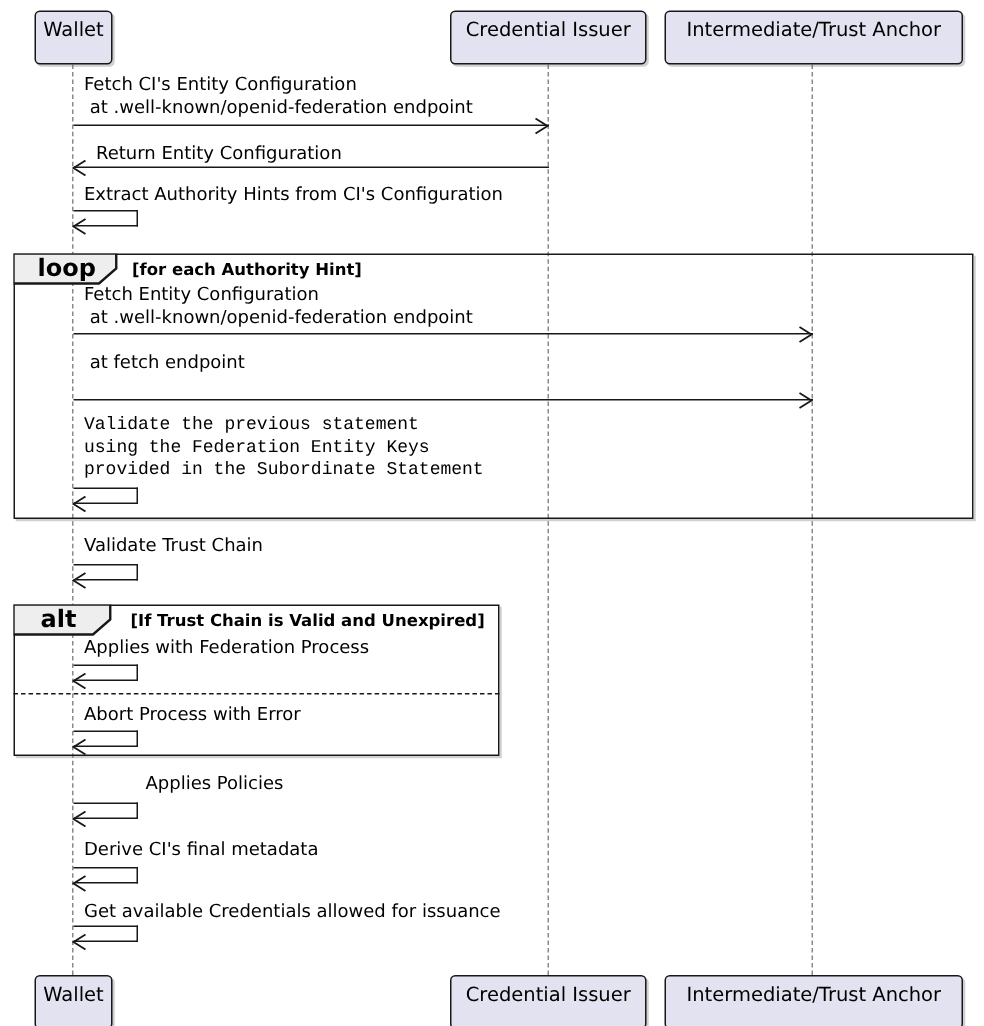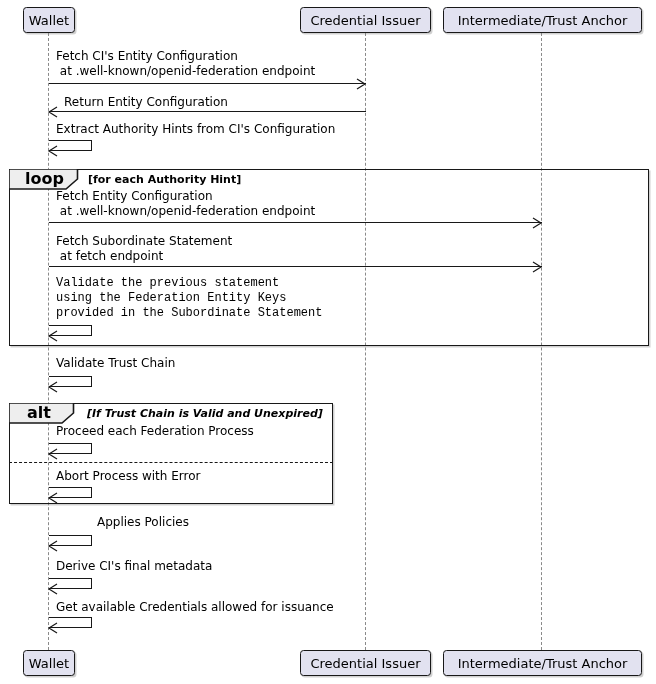--- a/index.html
+++ b/index.html
@@ -1,21 +1,21 @@
 <!DOCTYPE html>
 <html><head>
 <meta charset="utf-8">
 <style>
   html,body{margin:0;padding:0;background:#ffffff;}
   #stage{
     position:relative;width:656px;height:684px;background:#ffffff;
     font-family:"DejaVu Sans",sans-serif;color:#000;overflow:hidden;
   }
   .participant{
-    position:absolute;height:26px;line-height:25px;text-align:center;
+    position:absolute;height:36px;line-height:25px;text-align:center;
     background:#E2E2F0;border:1.3px solid #181818;border-radius:3.5px;
     font-size:13px;box-sizing:border-box;
     box-shadow:1.5px 1.5px 0 rgba(120,120,120,0.35);
   }
   .lifeline{position:absolute;width:0;border-left:1px dashed #8a8a8a;}
   .msg{position:absolute;font-size:12px;line-height:15px;}
   .msg span{display:block;white-space:pre;}
   .arrow{position:absolute;height:0;border-top:1px solid #181818;}
   .selfarrow{
     position:absolute;width:43px;height:11px;box-sizing:border-box;
@@ -79,21 +79,20 @@
   <div class="msg" style="left:56px;top:189px;">
     <span>Fetch Entity Configuration</span>
     <span> at .well-known/openid-federation endpoint</span>
   </div>
   <div class="arrow" style="left:49px;top:222px;width:493px;"></div>
   <svg class="ah" style="left:531px;top:217px;" viewBox="0 0 12 12">
       <path d="M2 1 L10 6 L2 11" fill="none" stroke="#181818" stroke-width="1.2"></path>
     </svg>
 
   <div class="msg" style="left:56px;top:234px;">
-    <span>Fetch Subordinate Statement</span>
     <span> at fetch endpoint</span>
   </div>
   <div class="arrow" style="left:49px;top:266px;width:493px;"></div>
   <svg class="ah" style="left:531px;top:261px;" viewBox="0 0 12 12">
       <path d="M2 1 L10 6 L2 11" fill="none" stroke="#181818" stroke-width="1.2"></path>
     </svg>
 
   <div class="msg" style="left:56px;top:276px;font-family:Liberation Mono, monospace;">
     <span>Validate the previous statement</span>
     <span>using the Federation Entity Keys</span>
@@ -110,24 +109,24 @@
   <div class="selfarrow" style="left:49px;top:376px;"></div>
   <svg class="ah" style="left:47px;top:381px;" viewBox="0 0 12 12">
       <path d="M10 1 L2 6 L10 11" fill="none" stroke="#181818" stroke-width="1.2"></path>
     </svg>
 
   <div class="frag" style="left:9px;top:403px;width:324px;height:101px;"></div>
   <svg class="pent" style="left:9px;top:403px;" width="66" height="21" viewBox="0 0 66 21">
     <path d="M0 0 H64.5 V10 L53 20 H0 Z" fill="#EEEEEE" stroke="#181818" stroke-width="1.6"></path>
   </svg>
   <div class="op" style="left:27px;top:405px;">alt</div>
-  <div class="guard" style="left:87px;top:407px;font-style:italic;">[If Trust Chain is Valid and Unexpired]</div>
+  <div class="guard" style="left:87px;top:407px;">[If Trust Chain is Valid and Unexpired]</div>
 
   <div class="msg" style="left:56px;top:424px;">
-    <span>Proceed each Federation Process</span>
+    <span>Applies with Federation Process</span>
   </div>
   <div class="selfarrow" style="left:49px;top:443px;"></div>
   <svg class="ah" style="left:47px;top:448px;" viewBox="0 0 12 12">
       <path d="M10 1 L2 6 L10 11" fill="none" stroke="#181818" stroke-width="1.2"></path>
     </svg>
 
   <div class="divider" style="left:9px;top:462px;width:324px;"></div>
 
   <div class="msg" style="left:56px;top:469px;">
     <span>Abort Process with Error</span>

